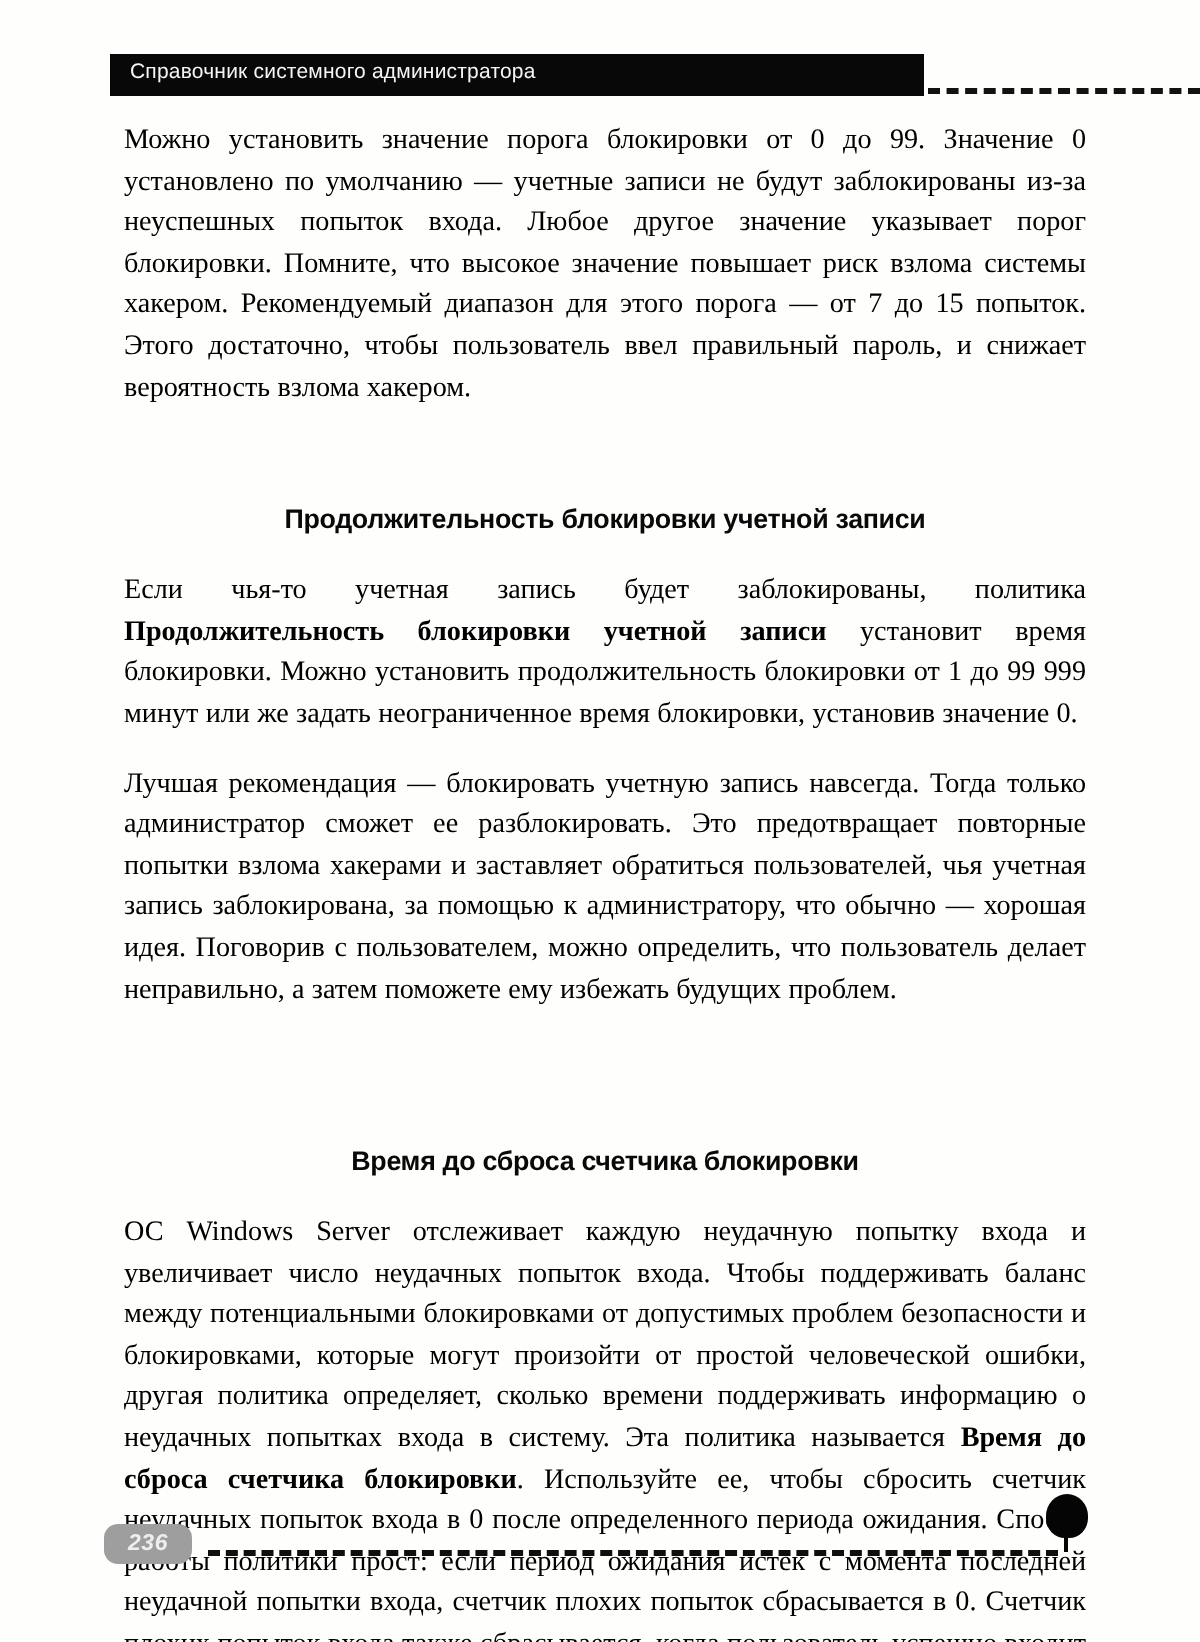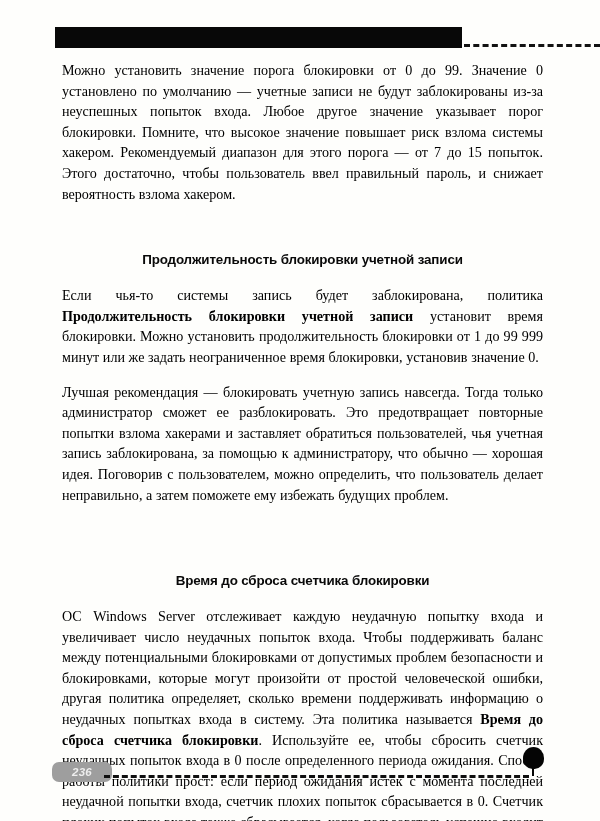--- a/index.html
+++ b/index.html
@@ -92,21 +92,21 @@
     position: absolute;
     left: 0;
     top: 762px;
     width: 600px;
     height: 40px;
   }
   .pagenum-badge {
     position: absolute;
     left: 52px;
     top: 0px;
-    width: 60px;
+    width: 44px;
     height: 20px;
     border-radius: 7px;
     background: #9d9d9d;
     display: flex;
     align-items: center;
     justify-content: center;
     font-style: italic;
   }
   .pagenum-badge span {
     font-family: "Liberation Sans", "DejaVu Sans", sans-serif;
@@ -148,35 +148,36 @@
     background: #070707;
   }
 </style>
 </head>
 <body>
 
 <div class="page">
 
   <div class="runhead">
     <div class="runhead-bar"></div>
+    <div class="runhead-title">Справочник системного администратора</div>
     <div class="runhead-dashes"></div>
   </div>
 
   <div class="col">
 
 
     <p class="body">Можно установить значение порога блокировки от 0 до 99. Значение 0 установлено по умолчанию — учетные записи не будут заблокированы из-за неуспешных попыток входа. Любое другое значение указывает порог блокировки. Помните, что высокое значение повышает риск взлома системы хакером. Рекомендуемый диапазон для этого порога — от 7 до 15 попыток. Этого достаточно, чтобы пользователь ввел правильный пароль, и снижает вероятность взлома хакером.</p>
 
     <div class="gap-before-h"></div>
 
     <h2 class="heading">Продолжительность блокировки учетной записи</h2>
 
     <div class="gap-after-h"></div>
 
-    <p class="body"><span>Если чья-то системы запись будет заблокирована, политика </span><b>Продолжительность блокировки учетной записи</b><span> установит время блокировки. Можно установить продолжительность блокировки от 1 до 99 999 минут или же задать неограниченное время блокировки, установив значение 0.</span></p>
+    <p class="body"><span>Если чья-то учетная запись будет заблокированы, политика </span><b>Продолжительность блокировки учетной записи</b><span> установит время блокировки. Можно установить продолжительность блокировки от 1 до 99 999 минут или же задать неограниченное время блокировки, установив значение 0.</span></p>
 
     <p class="body">Лучшая рекомендация — блокировать учетную запись навсегда. Тогда только администратор сможет ее разблокировать. Это предотвращает повторные попытки взлома хакерами и заставляет обратиться пользователей, чья учетная запись заблокирована, за помощью к администратору, что обычно — хорошая идея. Поговорив с пользователем, можно определить, что пользователь делает неправильно, а затем поможете ему избежать будущих проблем.</p>
 
     <div class="gap-before-h2"></div>
 
     <h2 class="heading">Время до сброса счетчика блокировки</h2>
 
     <div class="gap-after-h"></div>
 
     <p class="body tight"><span>ОС Windows Server отслеживает каждую неудачную попытку входа и увеличивает число неудачных попыток входа. Чтобы поддерживать баланс между потенциальными блокировками от допустимых проблем безопасности и блокировками, которые могут произойти от простой человеческой ошибки, другая политика определяет, сколько времени поддерживать информацию о неудачных попытках входа в систему. Эта политика называется </span><b>Время до сброса счетчика блокировки</b><span>. Используйте ее, чтобы сбросить счетчик неудачных попыток входа в 0 после определенного периода ожидания. Способ работы политики прост: если период ожидания истек с момента последней неудачной попытки входа, счетчик плохих попыток сбрасывается в 0. Счетчик плохих попыток входа также сбрасывается, когда пользователь успешно входит в систему.</span></p>

